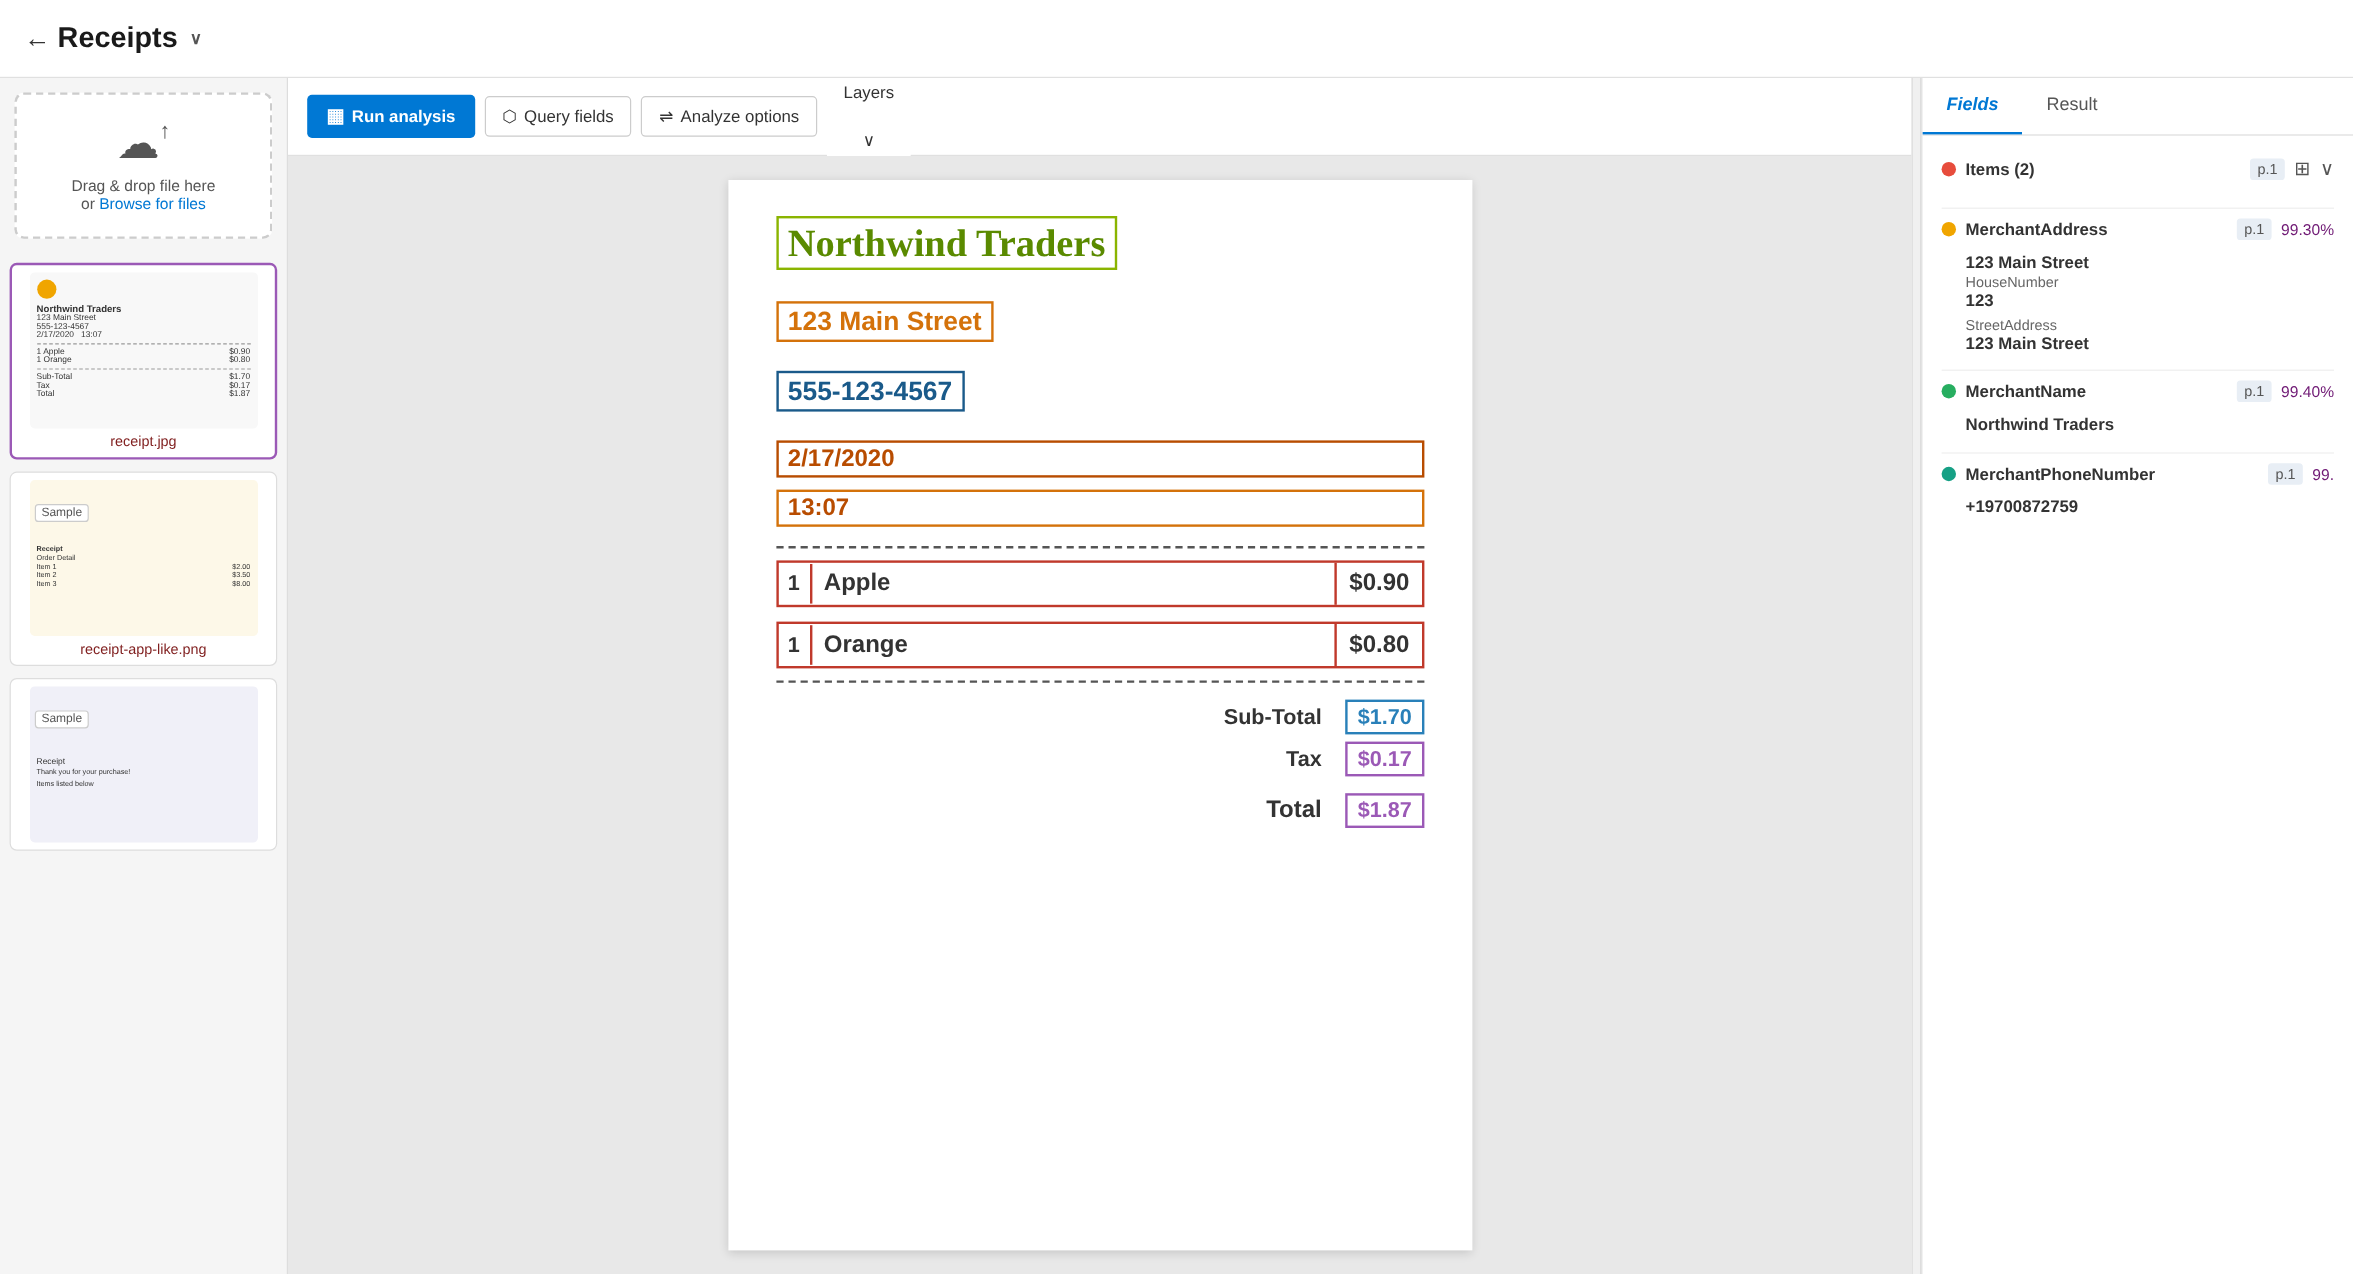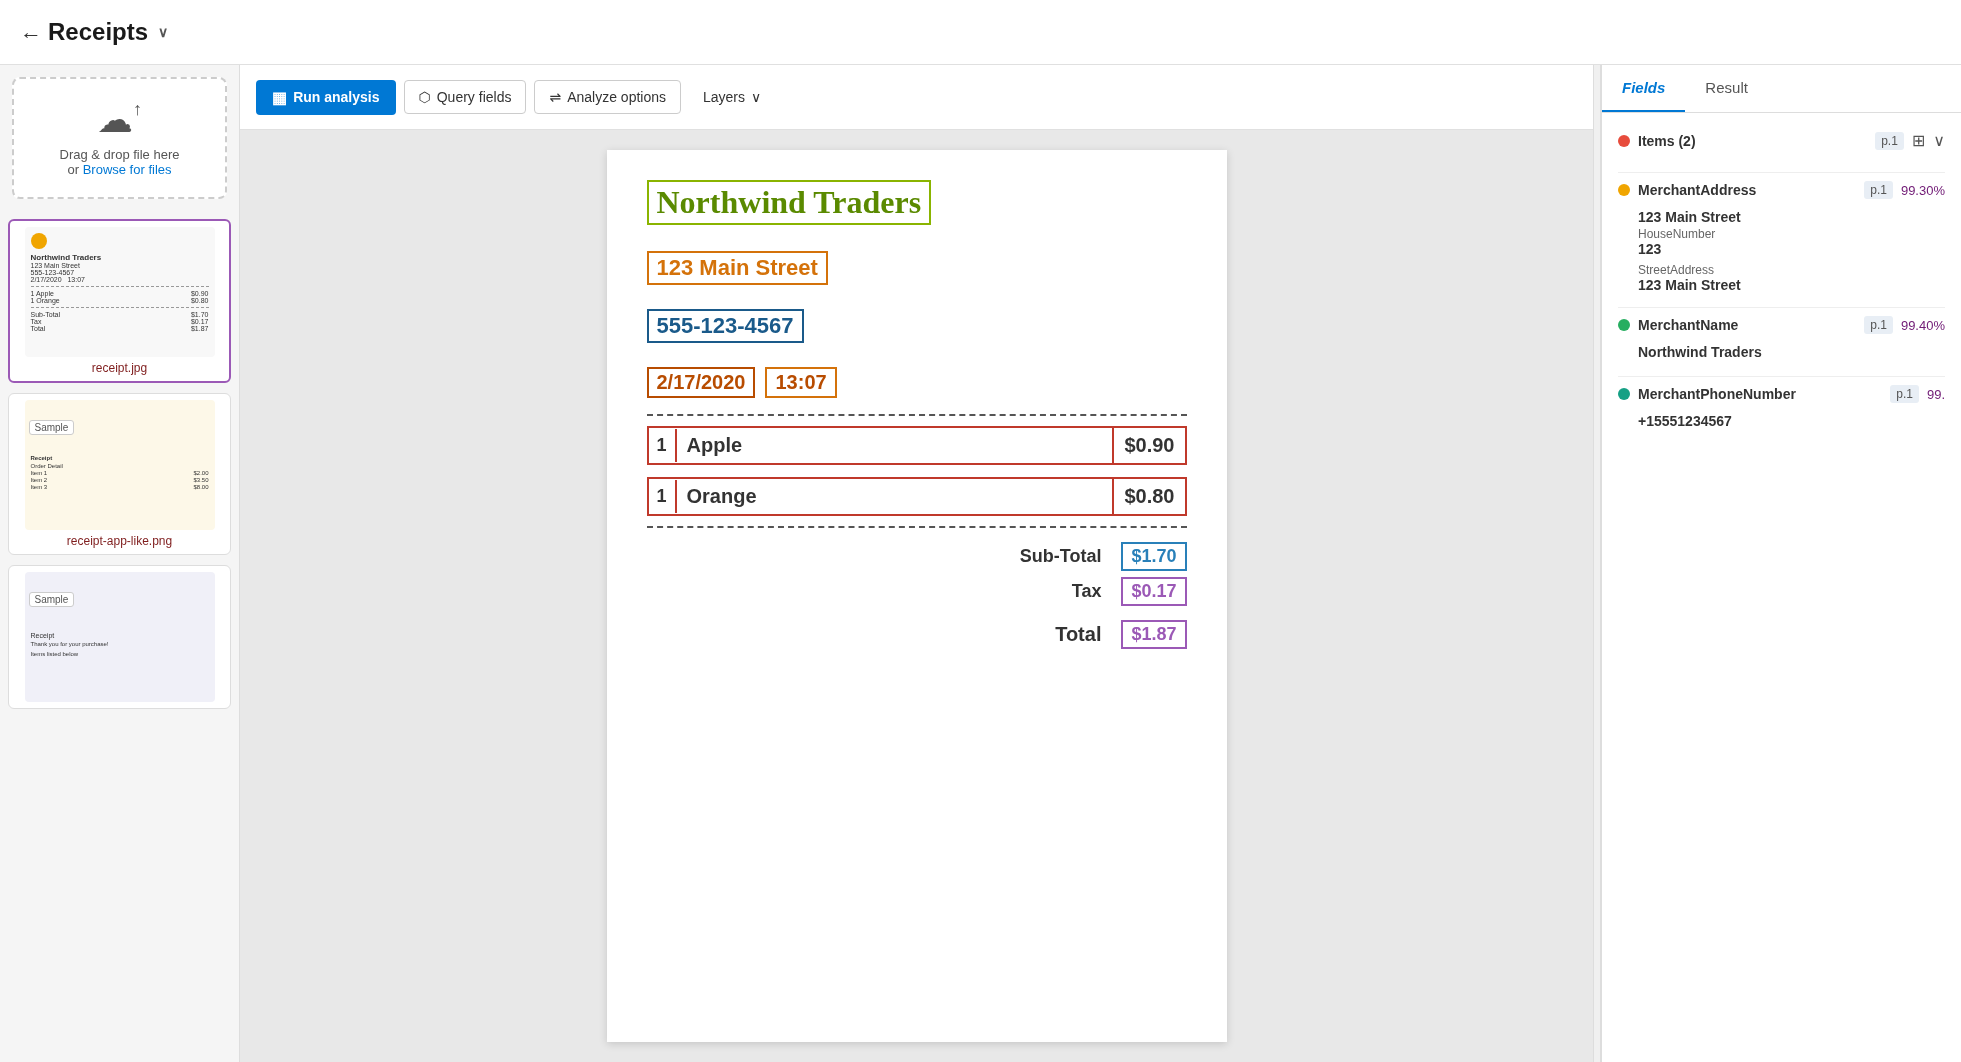--- a/index.html
+++ b/index.html
@@ -28,29 +28,29 @@
     .file-dot { width: 16px; height: 16px; border-radius: 50%; background: #f0a500; position: absolute; top: 6px; left: 6px; }
     .sample-badge { position: absolute; top: 4px; left: 4px; background: #fff; border: 1px solid #ccc; border-radius: 3px; padding: 1px 5px; font-size: 10px; color: #555; margin-top: 16px; }
     .file-name { font-size: 12px; color: #7f1d1d; margin-top: 4px; text-align: center; }
 
     
     .center-area { flex: 1; display: flex; flex-direction: column; overflow: hidden; }
     .toolbar { display: flex; align-items: center; padding: 10px 16px; background: #fff; border-bottom: 1px solid #e0e0e0; gap: 8px; height: 65px; }
     .btn-run { background: #0078d4; color: #fff; border: none; border-radius: 4px; padding: 8px 16px; font-size: 14px; font-weight: 600; cursor: pointer; display: flex; align-items: center; gap: 6px; }
     .btn-run .run-icon { font-size: 16px; }
     .btn-secondary { background: #fff; color: #333; border: 1px solid #ccc; border-radius: 4px; padding: 8px 14px; font-size: 14px; cursor: pointer; display: flex; align-items: center; gap: 6px; }
-    .btn-layers { background: #fff; color: #333; border: none; border-radius: 4px; padding: 8px 14px; font-size: 14px; cursor: pointer; display: flex; align-items: center; gap: 6px; }
+    .btn-layers { background: #fff; color: #333; border: none; border-radius: 4px; padding: 8px 14px; font-size: 14px; cursor: pointer; display: flex; align-items: center; gap: 24px; flex-direction: column; }
     .doc-area { flex: 1; background: #e8e8e8; overflow: auto; display: flex; justify-content: center; padding: 20px; }
     .doc-page { background: #fff; width: 620px; padding: 30px 40px; box-shadow: 0 2px 8px rgba(0,0,0,0.15); min-height: 700px; position: relative; }
 
     
     .receipt-title { font-size: 32px; font-weight: 700; color: #5a8a00; border: 2px solid #8ab400; padding: 2px 8px; display: inline-block; margin-bottom: 12px; font-family: serif; }
     .receipt-address { font-size: 22px; font-weight: 600; color: #d4720a; border: 2px solid #d4720a; padding: 2px 8px; display: inline-block; margin-bottom: 12px; }
     .receipt-phone { font-size: 22px; font-weight: 600; color: #1a5a8a; border: 2px solid #1a5a8a; padding: 2px 8px; display: inline-block; margin-bottom: 12px; }
-    .receipt-datetime { display: flex; gap: 10px; margin-bottom: 16px; }
+    .receipt-datetime { display: flex; gap: 10px; margin-bottom: 16px; flex-direction: column; }
     .receipt-date { font-size: 20px; font-weight: 600; color: #b84c00; border: 2px solid #b84c00; padding: 2px 8px; display: inline-block; }
     .receipt-time { font-size: 20px; font-weight: 600; color: #b84c00; border: 2px solid #d4720a; padding: 2px 8px; display: inline-block; }
     .dashed-line { border-top: 2px dashed #555; margin: 10px 0; }
     .receipt-items { margin: 10px 0; display: flex; flex-direction: column; gap: 12px; }
     .receipt-item { display: flex; align-items: center; border: 2px solid #c0392b; }
     .item-qty { width: 28px; padding: 6px; font-size: 18px; font-weight: 600; border-right: 2px solid #c0392b; text-align: center; }
     .item-name { flex: 1; padding: 6px 10px; font-size: 20px; font-weight: 600; border-right: 2px solid #c0392b; }
     .item-price { padding: 6px 10px; font-size: 20px; font-weight: 600; }
     .receipt-totals { margin-top: 14px; display: flex; flex-direction: column; gap: 6px; }
     .total-row { display: flex; justify-content: flex-end; align-items: center; gap: 20px; }
@@ -326,19 +326,19 @@
 
       <div style="border-top:1px solid #eee;"></div>
 
       <div class="field-section">
         <div class="field-header">
           <div class="field-dot teal"></div>
           <div class="field-name">MerchantPhoneNumber</div>
           <div class="field-page">p.1</div>
           <div class="field-confidence">99.</div>
         </div>
-        <div class="field-value">+15551234567</div>
+        <div class="field-value">+19700872759</div>
       </div>
 
     </div>
   </div>
 
 </div>
 
 </body></html>

